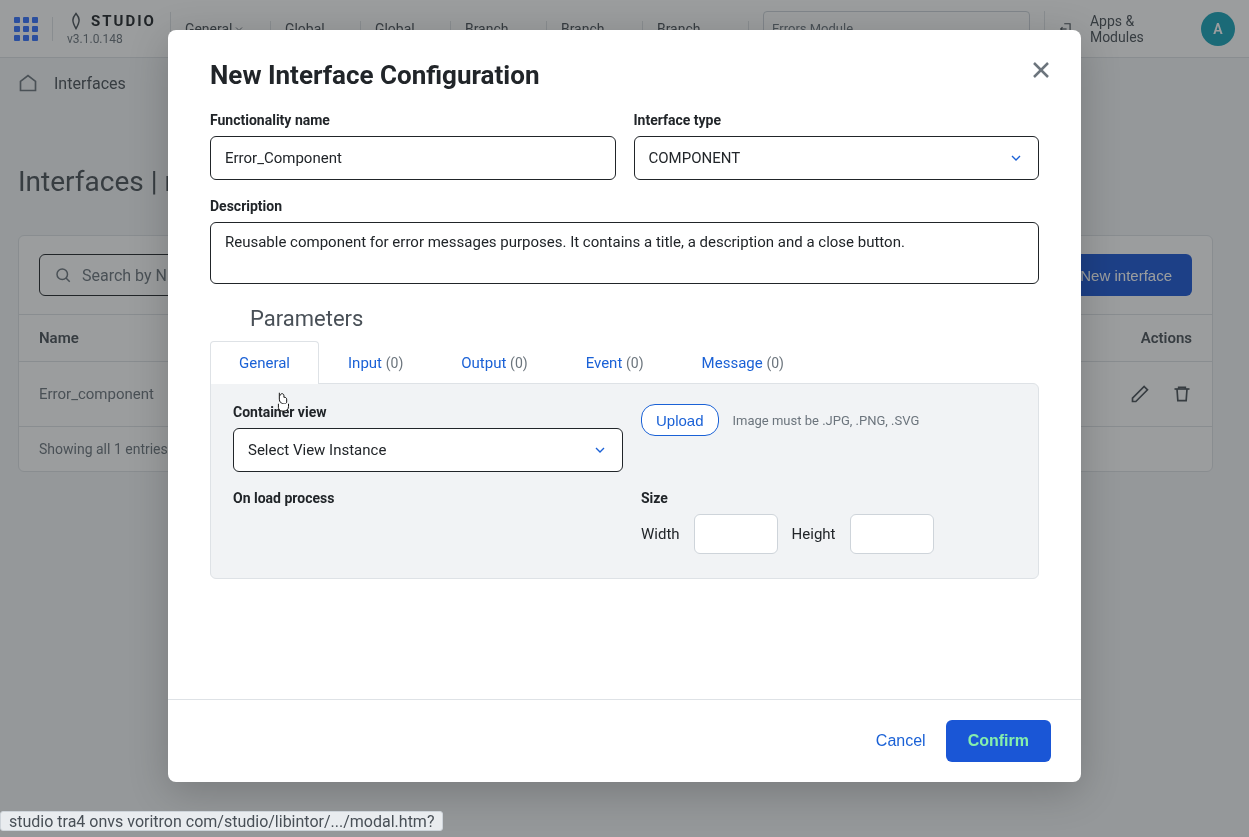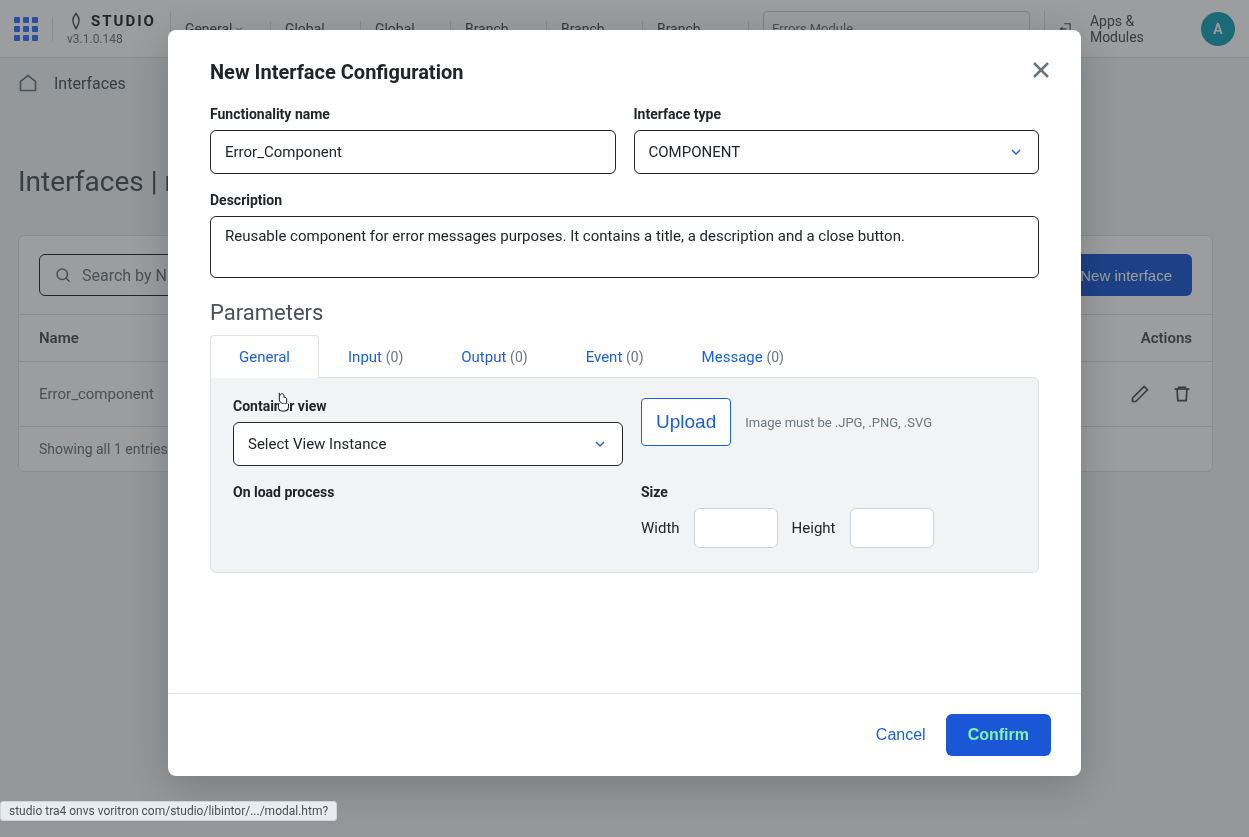--- a/index.html
+++ b/index.html
@@ -33,47 +33,47 @@
 .trow .acts { margin-left:auto; display:flex; gap:22px; }
 .trow .acts svg { stroke:#495057; }
 .tfoot { padding:14px 20px; color:#6c757d; font-size:14px; }
 
 
 .dim { position:absolute; inset:0; background:rgba(33,37,41,0.45); }
 
 
 .modal { position:absolute; left:168px; top:30px; width:913px; background:#fff; border-radius:8px; box-shadow:0 10px 40px rgba(0,0,0,.2); display:flex; flex-direction:column; }
 .m-body { padding:30px 42px 10px; }
-.m-title { font-size:20px; font-weight:700; color:#212529; }
+.m-title { font-size:26px; font-weight:700; color:#212529; }
 .close-x { position:absolute; top:28px; right:28px; cursor:pointer; }
 .row2 { display:flex; gap:18px; margin-top:22px; }
 .field { display:flex; flex-direction:column; gap:8px; flex:1; }
 .field label { font-weight:700; font-size:14px; color:#212529; }
 .ctrl { border:1.5px solid #212529; border-radius:6px; height:44px; padding:0 14px; font-size:15px; color:#212529; background:#fff; display:flex; align-items:center; }
 .ctrl.sel { justify-content:space-between; }
 textarea.ctrl { height:62px; padding:10px 14px; resize:none; font-family:inherit; }
-.section-h { font-size:22px; font-weight:400; color:#495057; margin-top:22px; }
+.section-h { font-size:22px; font-weight:400; color:#495057; margin-top:22px;margin-left:40px; }
 .tabs { display:flex; margin-top:10px; }
 .tab { padding:12px 28px; font-size:15px; color:#1a61d6; cursor:pointer; border:1px solid transparent; border-bottom:none; border-radius:4px 4px 0 0; }
 .tab .cnt { color:#6c757d; font-size:14px; }
 .tab.active { background:#fff; border-color:#dee2e6; position:relative; z-index:2; }
 .tab-panel { background:#f1f3f5; border:1px solid #dee2e6; border-radius:0 6px 6px 6px; padding:20px 22px 24px; margin-top:-1px; display:grid; grid-template-columns: 390px 1fr; column-gap:18px; row-gap:18px; }
 .tp-row { display:flex; gap:14px; align-items:center; }
-.upload-btn { border:1px solid #1a61d6; color:#1a61d6; background:#fff; border-radius:4px; height:48px; padding:0 14px; font-size:19px; }
+.upload-btn { border:1px solid #1a61d6; color:#1a61d6; background:#fff; border-radius:14px; height:32px; padding:0 14px; font-size:15px; }
 .hint { color:#6c757d; font-size:13px; }
 .size-row { display:flex; align-items:center; gap:14px; }
 .size-row label { font-size:15px; font-weight:400; }
 .size-row input { width:84px; height:40px; border:1px solid #ced4da; border-radius:6px; }
 .m-footer { border-top:1px solid #dee2e6; padding:20px 30px; display:flex; justify-content:flex-end; gap:20px; align-items:center; margin-top:110px; }
 .btn-cancel { color:#1a61d6; background:none; border:none; font-size:16px; cursor:pointer; }
 .btn-confirm { background:#1a56d6; color:#86efac; border:none; border-radius:6px; height:42px; padding:0 22px; font-size:16px; font-weight:600; cursor:pointer; }
 
 .cursor { position:absolute; left:272px; top:388px; pointer-events:none; }
 
-.status-strip { position:absolute; bottom:16px; left:0; height:20px; background:#e9ecef; border:1px solid #ced4da; border-radius:3px; padding:6px 8px; display:flex; align-items:center; font-size:12px; color:#495057; }
+.status-strip { position:absolute; bottom:6px; left:0; height:20px; background:#e9ecef; border:1px solid #ced4da; border-radius:3px; padding:6px 8px; display:flex; align-items:center; font-size:16px; color:#495057; }
 .chev-d { width:12px; height:12px; }
 </style>
 </head>
 <body>
 
 <div class="topbar">
   <div class="tb-seg">
     <div class="apps-icon">
         <span></span>
         <span></span>

